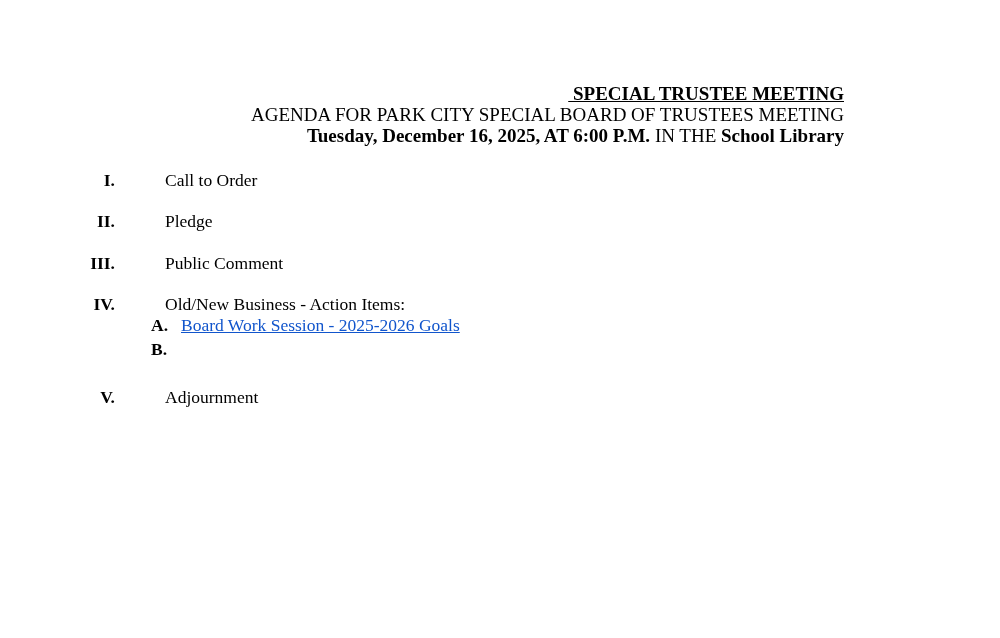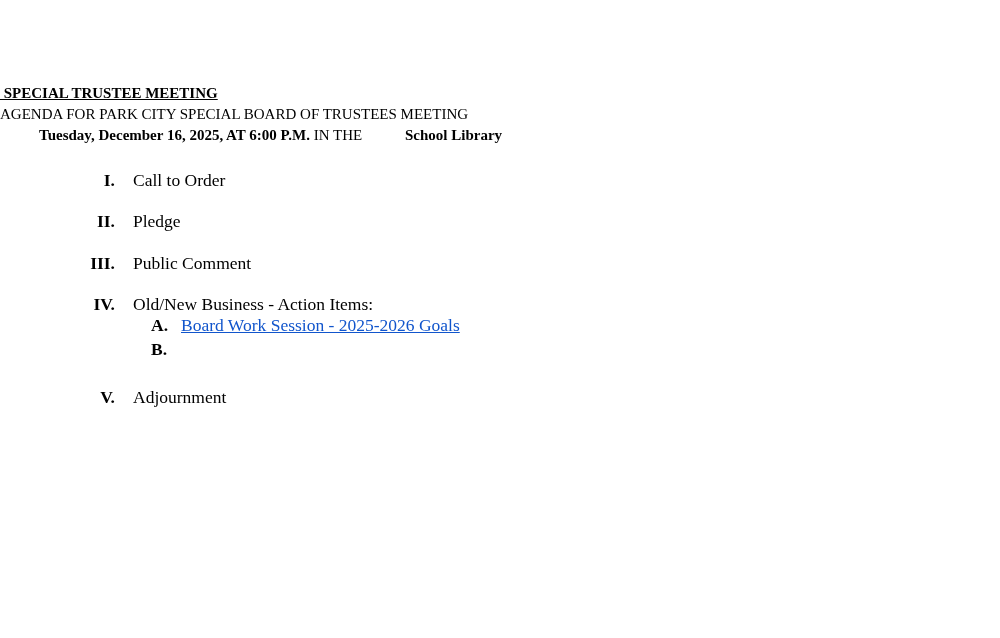--- a/index.html
+++ b/index.html
@@ -13,45 +13,45 @@
       position: relative;
       overflow: hidden;
       font-family: "Liberation Serif", "DejaVu Serif", serif;
       color: #000000;
     }
     .header {
       position: absolute;
       left: 0;
       width: 844px;
       top: 83px;
-      text-align: left;
-      font-size: 15px;
+      text-align: right;
+      font-size: 19px;
       line-height: 21px;
     }
     .title {
       font-weight: bold;
       text-decoration: underline;
       white-space: pre;
     }
-    .bold { font-weight: bold; margin-left: 39px; }
+    .bold { font-weight: bold; }
     .item {
       position: absolute;
       font-size: 17.5px;
       line-height: 22px;
     }
     .num {
       position: absolute;
       width: 115px;
       left: 0;
       text-align: right;
       font-weight: bold;
     }
     .label {
       position: absolute;
-      left: 133px;
+      left: 165px;
       white-space: nowrap;
     }
     .sub {
       position: absolute;
       font-size: 17.5px;
       line-height: 22px;
       white-space: nowrap;
     }
     .sub-letter {
       position: absolute;

